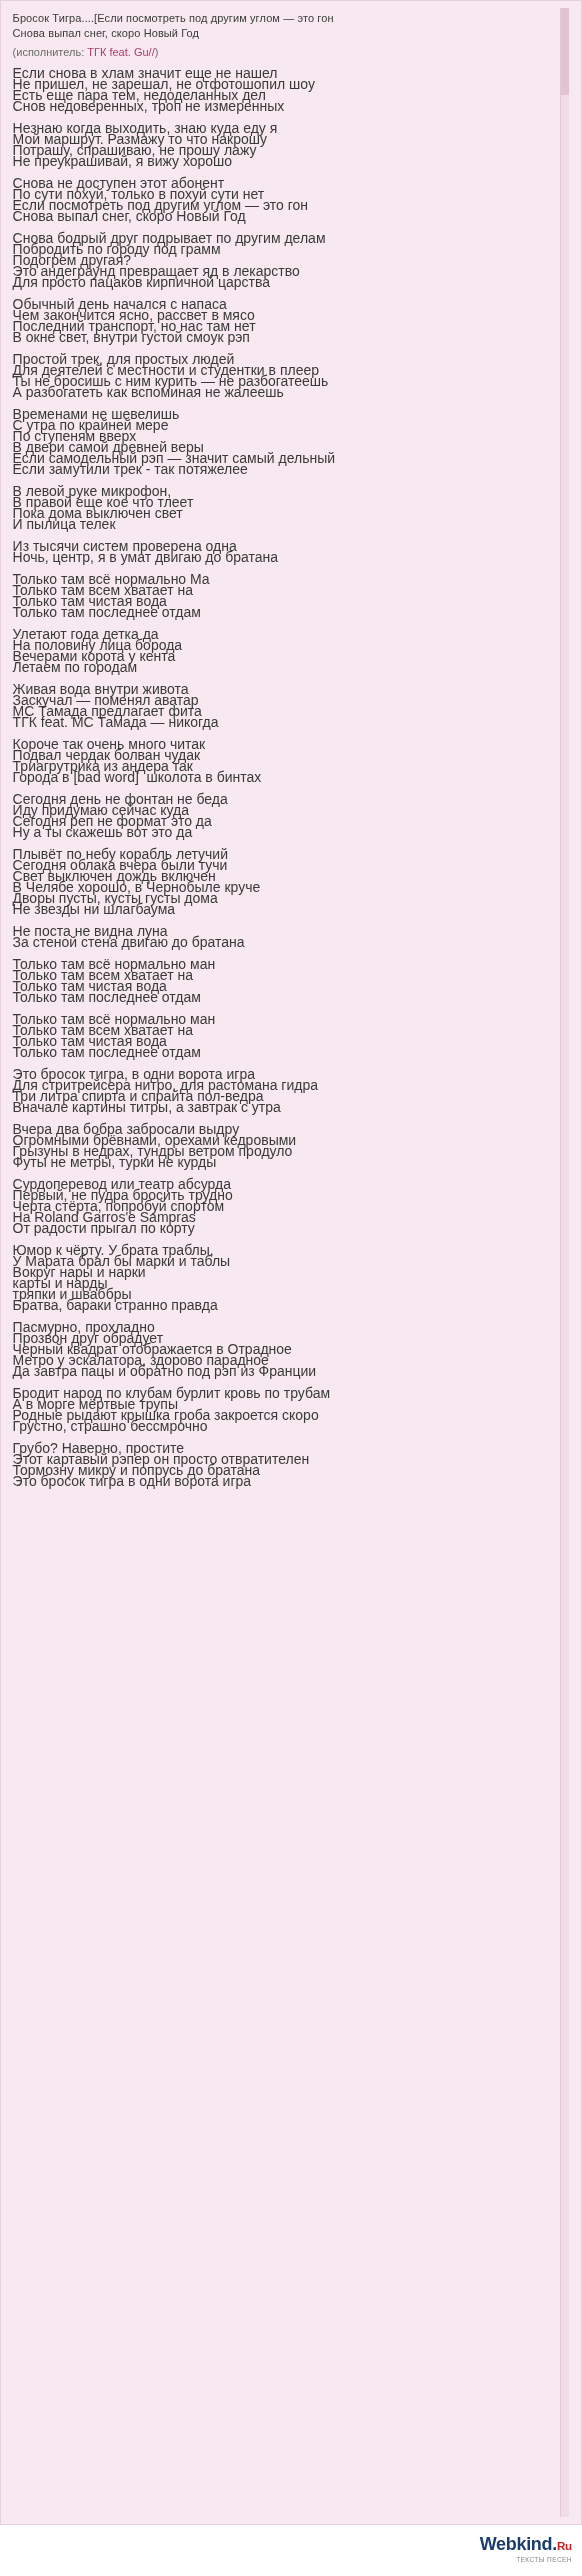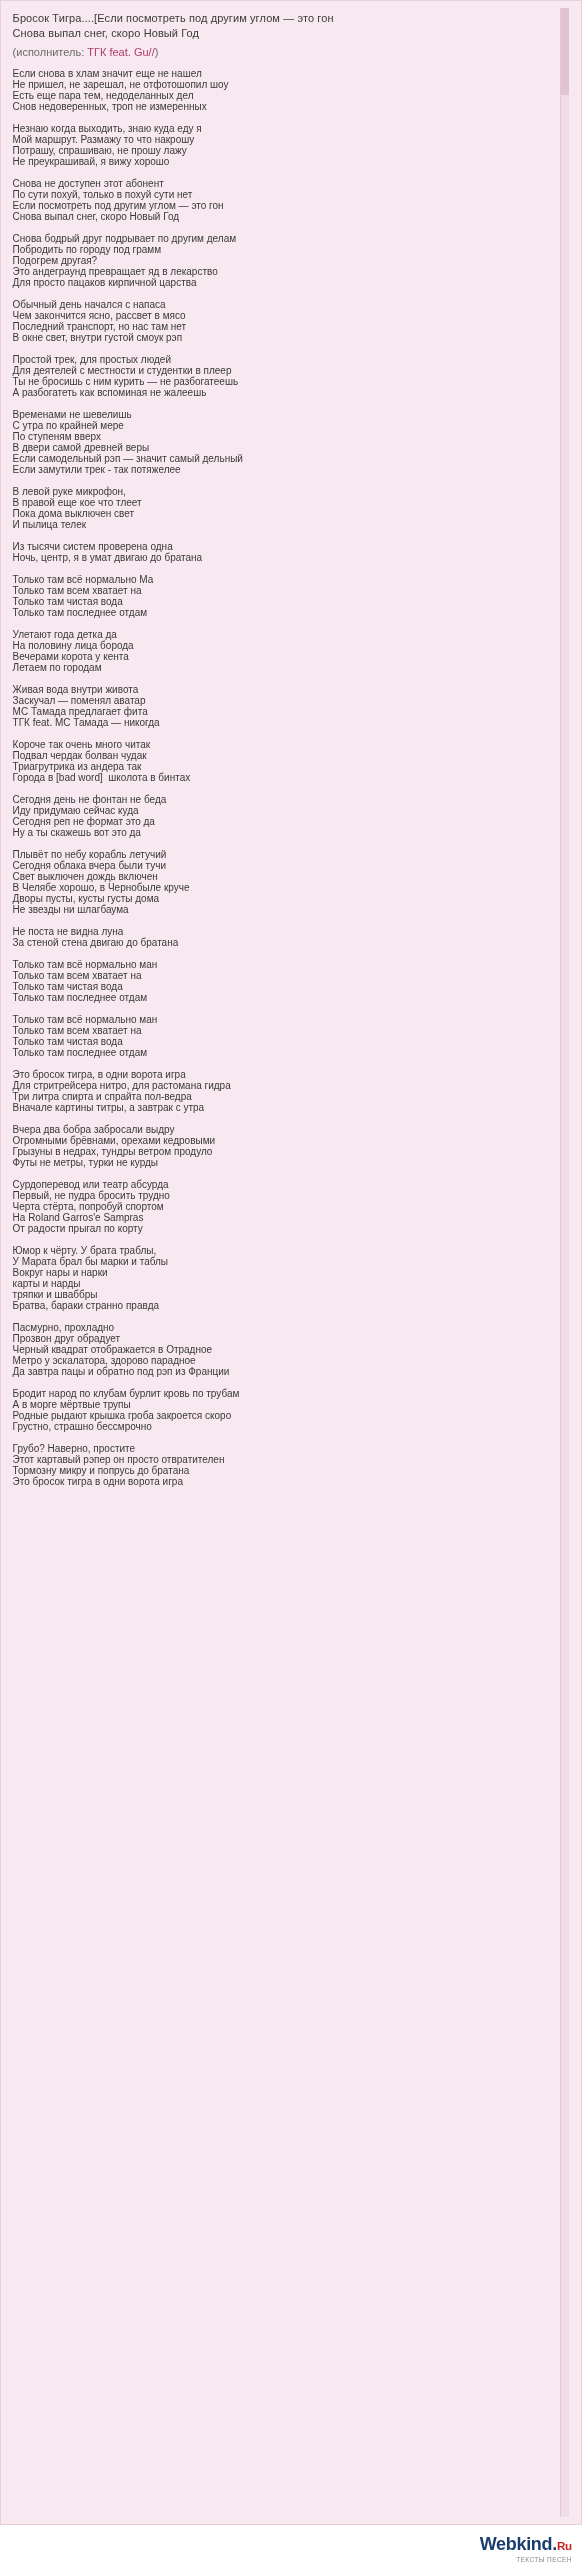--- a/index.html
+++ b/index.html
@@ -46,21 +46,21 @@
     font-size: 11px;
     color: #6b6b6b;
     padding: 4.4px 0 0 2.9px;
   }
   .performer a {
     color: #b03a6a;
     text-decoration: none;
   }
   .lyrics {
     padding: 10.2px 0 0 2.9px;
-    font-size: 10px;
+    font-size: 14px;
     line-height: 11px;
     color: #3a3a3a;
     white-space: pre-wrap;
   }
   
   .rail {
     position: absolute;
     right: 11.6px;
     top: 7.3px;
     bottom: 7.3px;

